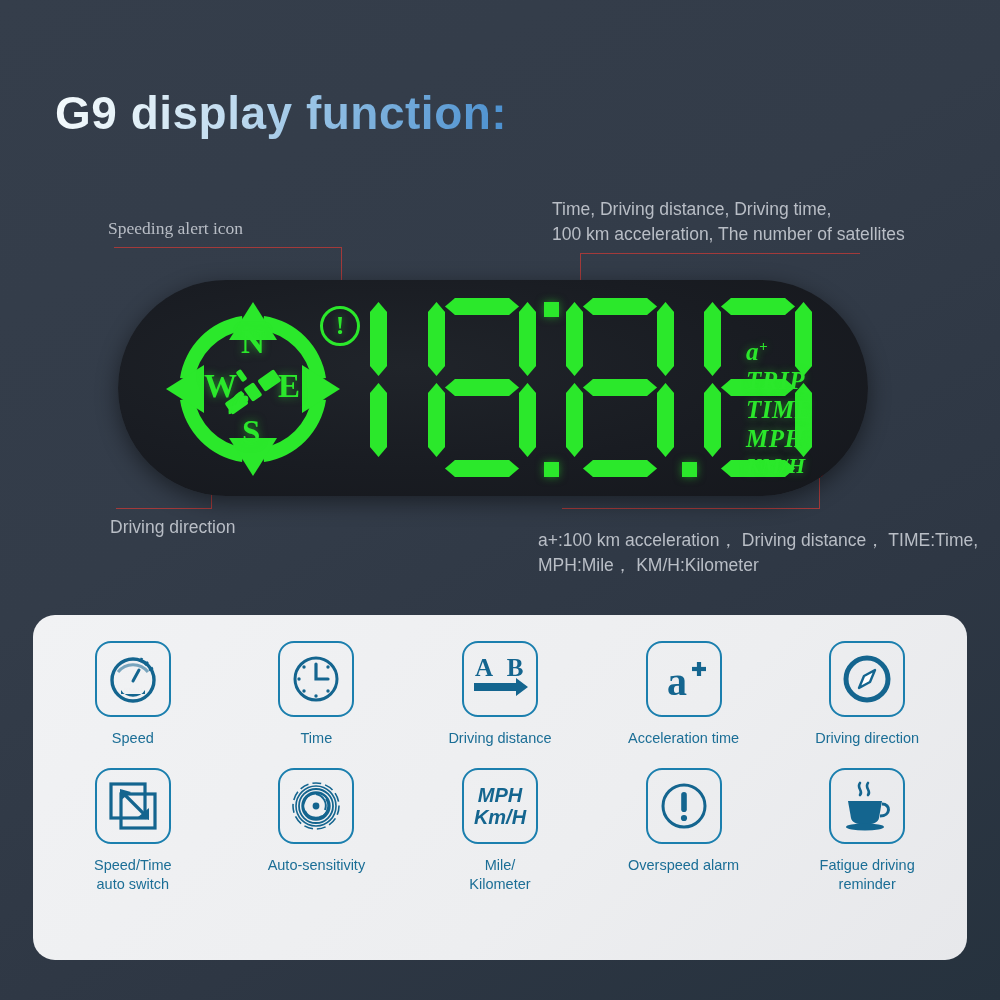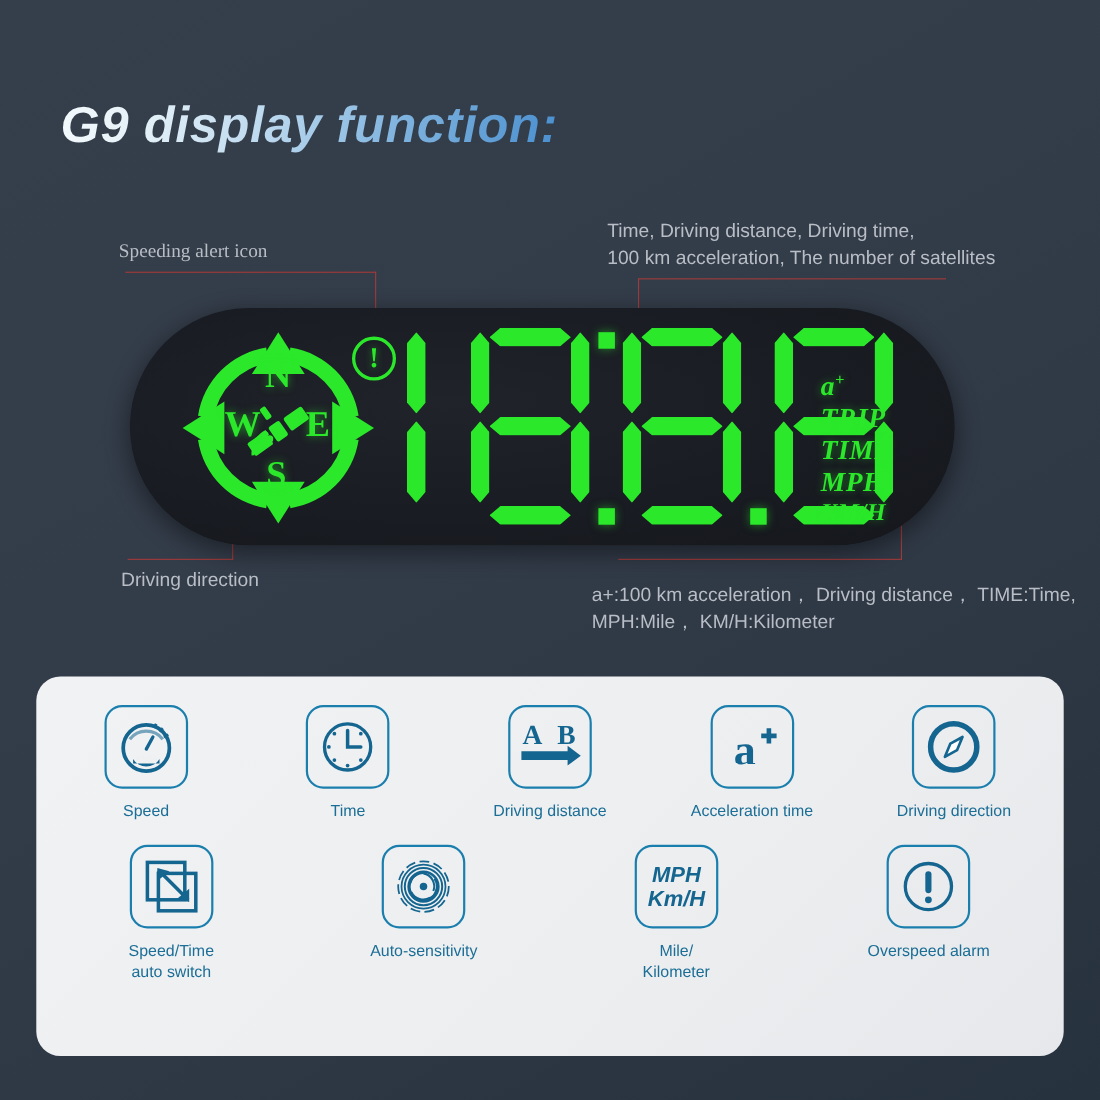--- a/index.html
+++ b/index.html
@@ -10,21 +10,20 @@
     position: relative;
     overflow: hidden;
   }
 
   
   #title {
     position: absolute;
     left: 55px; top: 86px;
     font-size: 46px;
     font-weight: bold;
-    font-style: italic;
     letter-spacing: 0.5px;
     background: linear-gradient(100deg, #F4FAFC 0%, #E3F0F7 18%, #BBD8EE 42%, #7FB3DE 68%, #4A8FCF 100%);
     -webkit-background-clip: text;
     background-clip: text;
     color: transparent;
     -webkit-text-fill-color: transparent;
     white-space: nowrap;
   }
 
   
@@ -430,14 +429,29 @@
       <div class="feat-box">
         <svg width="56" height="56" viewBox="0 0 56 56">
           <circle cx="28" cy="28" r="21" fill="none" stroke="#14658F" stroke-width="3"></circle>
           <rect x="25.2" y="14" width="5.6" height="20" rx="2.8" fill="#14658F"></rect>
           <circle cx="28" cy="40" r="3.1" fill="#14658F"></circle>
         </svg>
       </div>
       <div class="feat-label">Overspeed alarm</div>
     </div>
 
+    <div class="feat">
+      <div class="feat-box">
+        <svg width="58" height="54" viewBox="0 0 58 54">
+          <g fill="none" stroke="#14658F" stroke-width="2.6" stroke-linecap="round">
+            <path d="M22 16 C26 12, 18 9, 22 4"></path>
+            <path d="M30 16 C34 12, 26 9, 30 4"></path>
+          </g>
+          <path d="M10 22 L44 22 L41 39 C40 43, 36 45, 31 45 L23 45 C18 45, 14 43, 13 39 Z" fill="#14658F"></path>
+          <path d="M44 25 C53 25, 53 37, 42 37" fill="none" stroke="#14658F" stroke-width="3"></path>
+          <ellipse cx="27" cy="48" rx="19" ry="3.4" fill="#14658F"></ellipse>
+        </svg>
+      </div>
+      <div class="feat-label">Fatigue driving
+reminder</div>
+    </div>
   </div>
 </div>
 
 </body></html>

